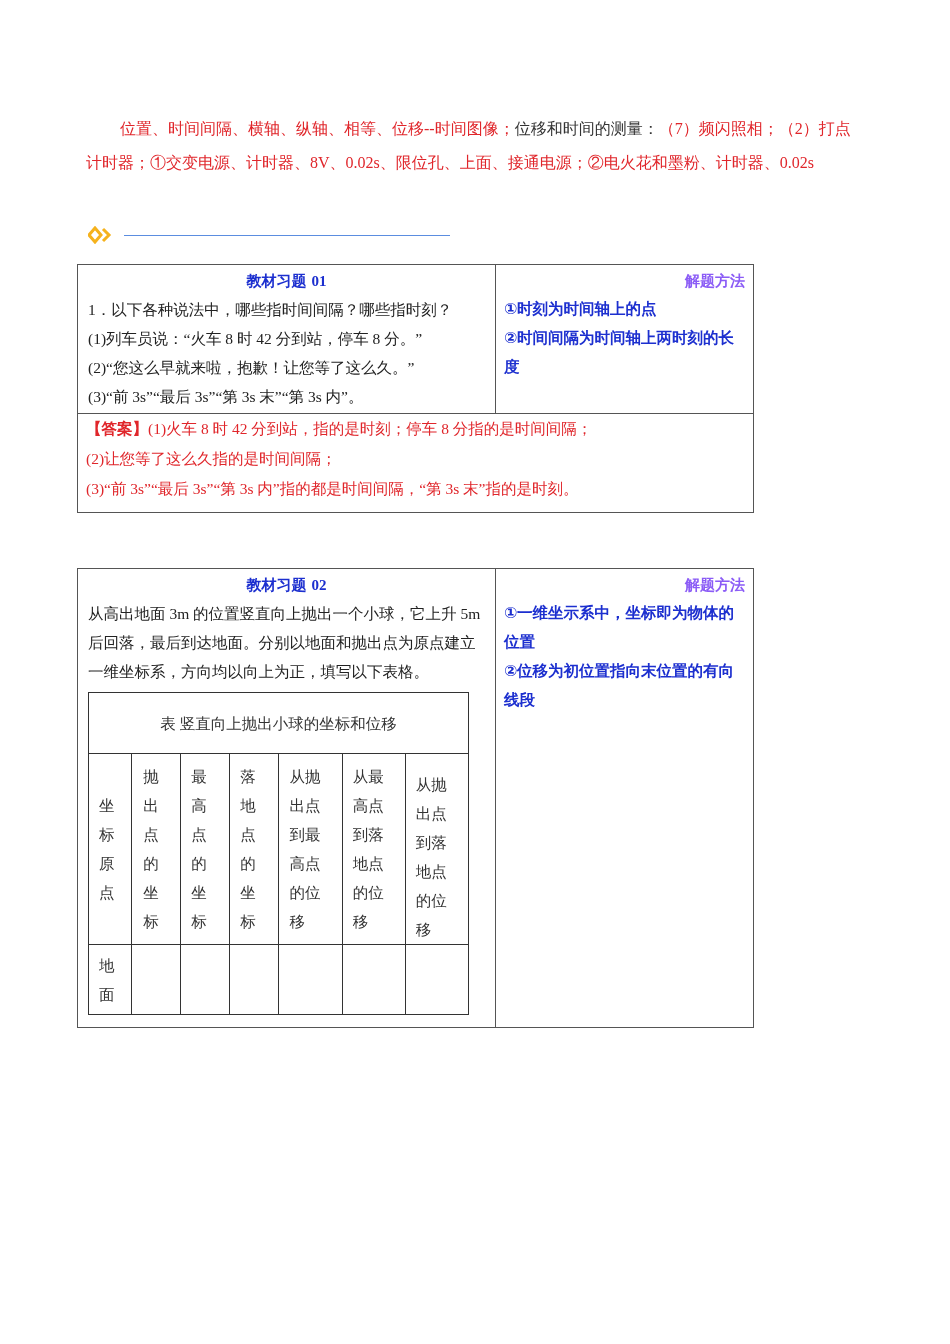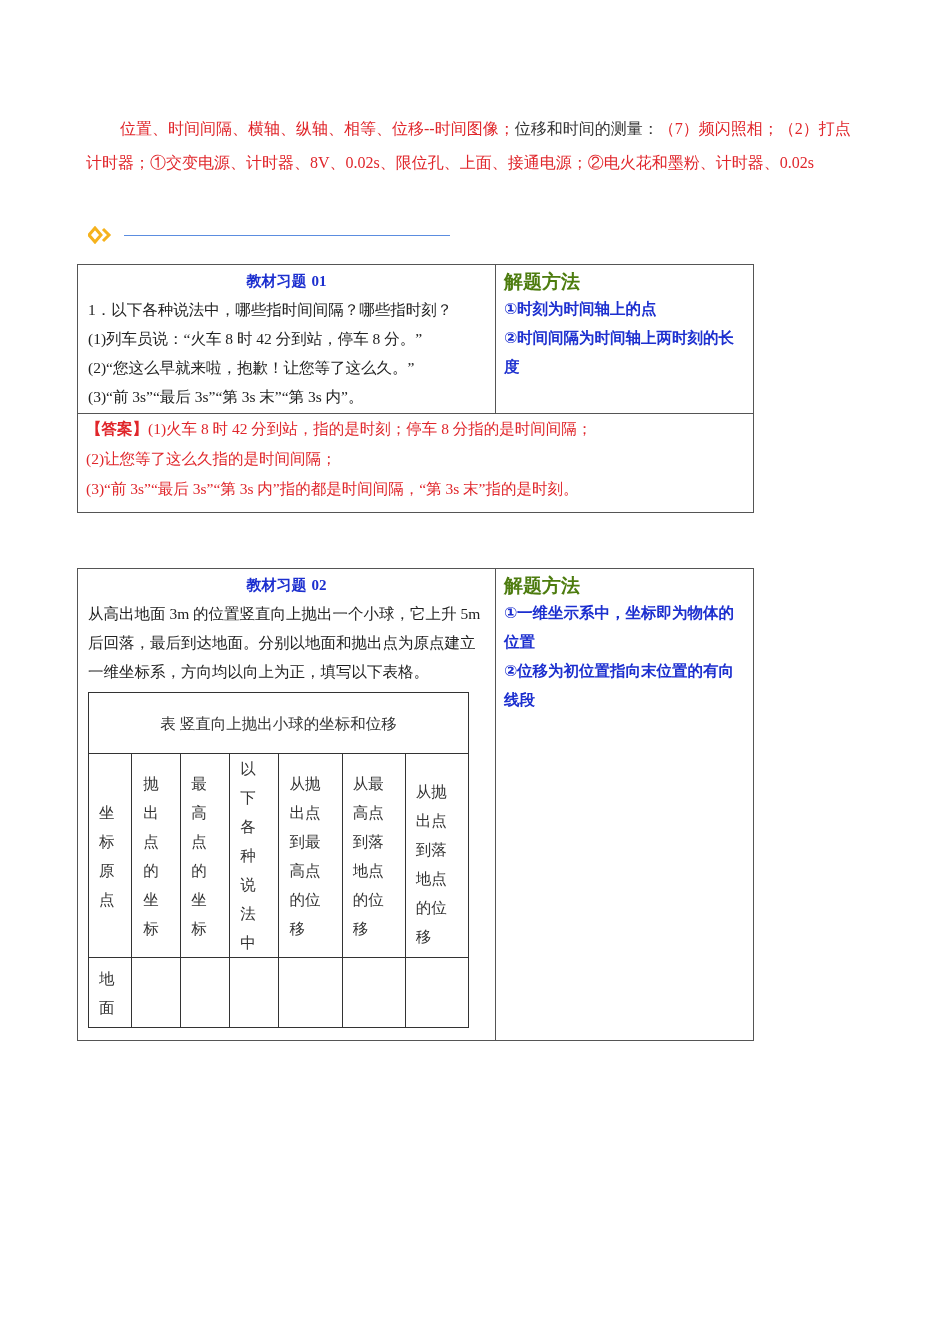--- a/index.html
+++ b/index.html
@@ -11,21 +11,21 @@
   .module-icon { width: 26px; height: 20px; display: inline-flex; align-items: center; }
   .module-title { font-family: "DejaVu Sans", sans-serif; font-weight: bold; font-size: 20px; color: #5b8de0; margin-left: 4px; letter-spacing: 1px; }
   .module-line { width: 326px; height: 1px; background: #5b8de0; margin-left: 10px; }
   table.ex { position: absolute; left: 77px; border-collapse: collapse; width: 677px; }
   table.ex td { border: 1px solid #555; vertical-align: top; padding: 0; }
   .cell-left { width: 397px; padding: 2px 10px !important; }
   .cell-right { padding: 2px 8px !important; }
   .ex-title { text-align: center; font-weight: bold; color: #1c2fcf; font-size: 15px; line-height: 28px; font-family: "DejaVu Sans", sans-serif; }
   .ex-title .num { font-family: "Liberation Serif", serif; }
   .q-text { font-size: 15.5px; line-height: 29px; color: #222; }
-  .method-title { text-align: left; font-weight: bold; color: #4d7c0f; font-size: 19px; line-height: 28px; font-family: "DejaVu Sans", sans-serif; }
+  .method-title { text-align: right; font-weight: bold; color: #8b5cf6; font-size: 15px; line-height: 28px; font-family: "DejaVu Sans", sans-serif; }
   .method-line { color: #1c2fcf; font-weight: bold; font-size: 15.5px; line-height: 29px; font-family: "DejaVu Sans", sans-serif; }
   .answer { color: #e0262b; font-size: 15.5px; line-height: 30px; padding: 0 8px 8px 8px !important; }
   .answer-tag { font-weight: bold; font-family: "DejaVu Sans", sans-serif; }
   table.inner { border-collapse: collapse; width: 381px; margin: 6px 0 10px 0; font-size: 15.5px; color: #333; }
   table.inner td { border: 1.5px solid #333; vertical-align: middle; padding: 0 0 0 10px; line-height: 29px; }
   .inner-caption { text-align: center; height: 44px; padding: 8px !important; }
 </style>
 </head>
 <body>
 
@@ -86,21 +86,21 @@
           <td style="width:32px;">
                   <div style="width:18px;">坐标原点</div>
                 </td>
           <td style="width:38px;text-align:center;">
                   <div style="width:18px;">抛出点的坐标</div>
                 </td>
           <td style="width:38px;">
                   <div style="width:18px;">最高点的坐标</div>
                 </td>
           <td style="width:38px;">
-                  <div style="width:18px;">以下各种说法中</div>
+                  <div style="width:18px;">落地点的坐标</div>
                 </td>
           <td style="width:52px;">
                   <div style="width:34px;">从抛出点到最高点的位移</div>
                 </td>
           <td style="width:52px;">
                   <div style="width:34px;">从最高点到落地点的位移</div>
                 </td>
           <td style="width:52px;">
                   <div style="width:34px;margin-top:16px;">从抛出点到落地点的位移</div>
                 </td>

